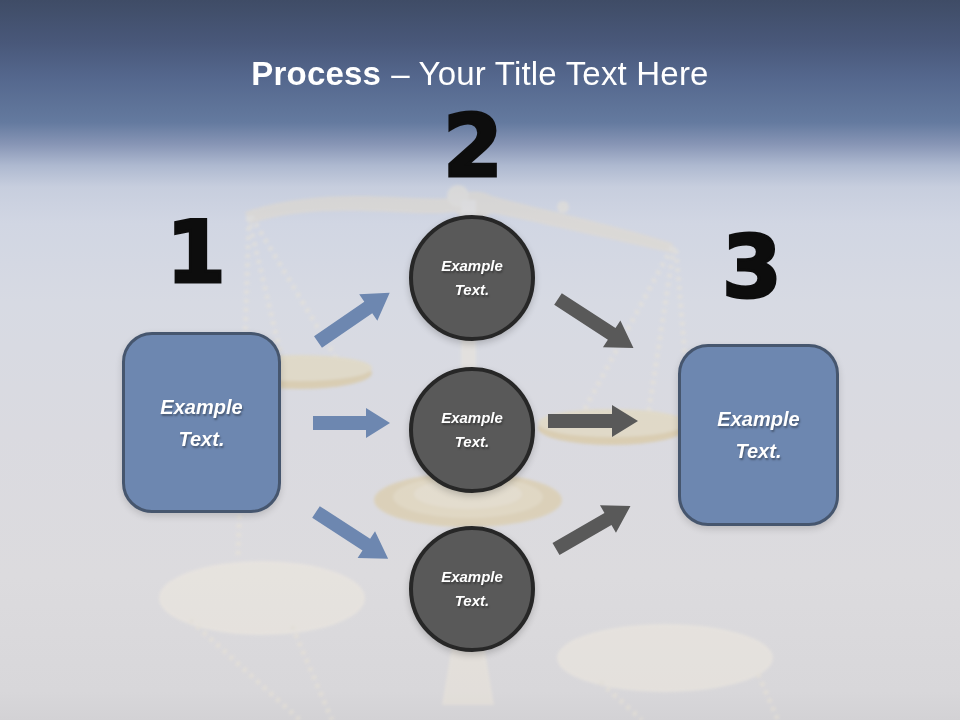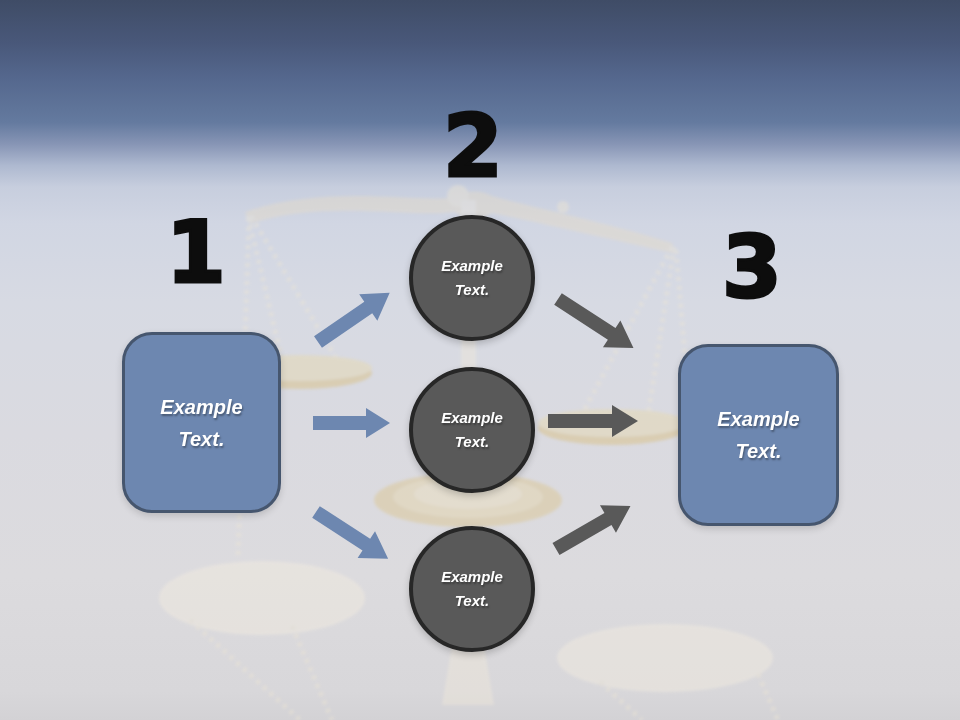--- a/index.html
+++ b/index.html
@@ -85,20 +85,23 @@
       <ellipse cx="468" cy="494" rx="54" ry="15" fill="#efe0b8"></ellipse>
       <ellipse cx="262" cy="598" rx="103" ry="37" fill="#f5eee0"></ellipse>
       <path class="chain" d="M190 620 L300 720"></path>
       <path class="chain" d="M292 626 L332 720"></path>
       <ellipse cx="665" cy="658" rx="108" ry="34" fill="#f5eee0"></ellipse>
       <path class="chain" d="M600 682 L642 720"></path>
       <path class="chain" d="M758 674 L778 720"></path>
     </g>
   </svg>
 
+  <div class="title">
+    <span class="t-bold">Process</span><span class="t-rest">– Your Title Text Here</span>
+  </div>
 
   <div class="num num1">1</div>
   <div class="num num2">2</div>
   <div class="num num3">3</div>
 
   <svg class="arrows" viewBox="0 0 960 720">
     <g fill="#6d87b0" transform="translate(318,342) rotate(-34.5)">
       <polygon points="0,-7 61,-7 61,-16 87,0 61,16 61,7 0,7"></polygon>
     </g>
     <g fill="#6d87b0" transform="translate(313,423)">

